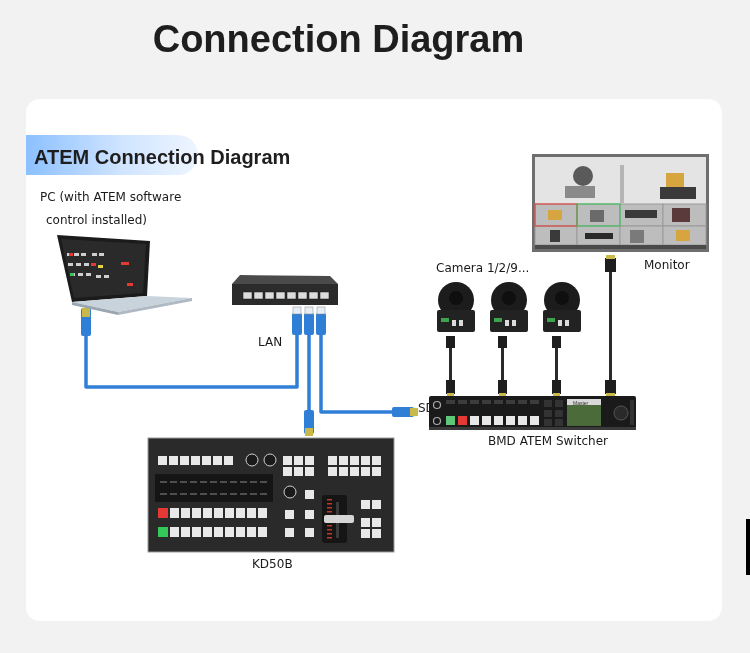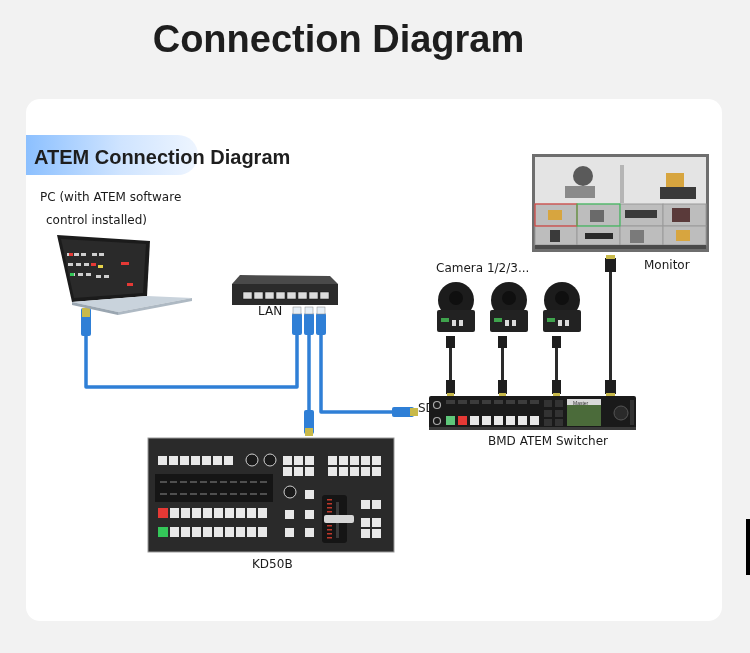--- a/index.html
+++ b/index.html
@@ -38,22 +38,22 @@
 
 <div class="page-title">Connection Diagram</div>
 
 <div class="card"></div>
 
 <div class="section-banner"></div>
 <div class="section-title">ATEM Connection Diagram</div>
 
 <div class="label" style="left:40px;top:190px;">PC (with ATEM software</div>
 <div class="label" style="left:46px;top:213px;">control installed)</div>
-<div class="label" style="left:258px;top:304px;">LAN</div>
-<div class="label" style="left:436px;top:261px;">Camera 1/2/3...</div>
+<div class="label" style="left:258px;top:335px;">LAN</div>
+<div class="label" style="left:436px;top:261px;">Camera 1/2/9...</div>
 <div class="label" style="left:644px;top:258px;">Monitor</div>
 <div class="label" style="left:418px;top:366px;margin-top:35px;">SDI</div>
 <div class="label" style="left:488px;top:434px;">BMD ATEM Switcher</div>
 <div class="label" style="left:252px;top:557px;">KD50B</div>
 
 <svg class="diagram" width="750" height="653" viewBox="0 0 750 653">
 
   <g stroke="#2f7fd6" stroke-width="3.5" fill="none" stroke-linejoin="round">
     <path d="M86 335 L86 387 L297 387 L297 330"></path>
     <path d="M309 330 L309 418"></path>

